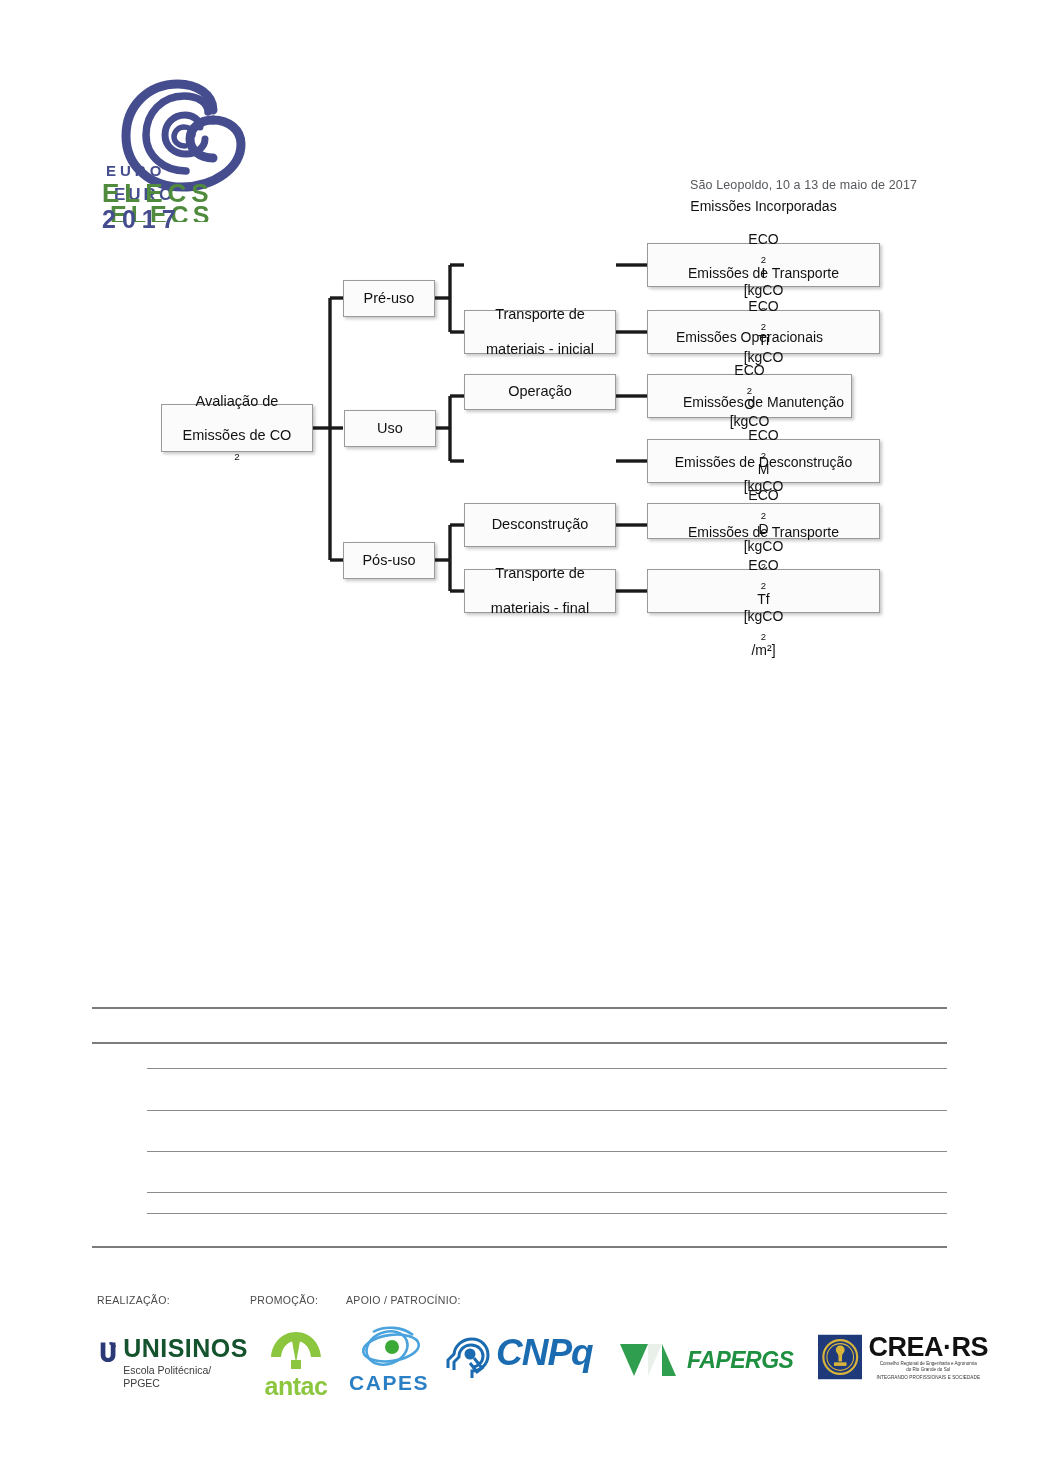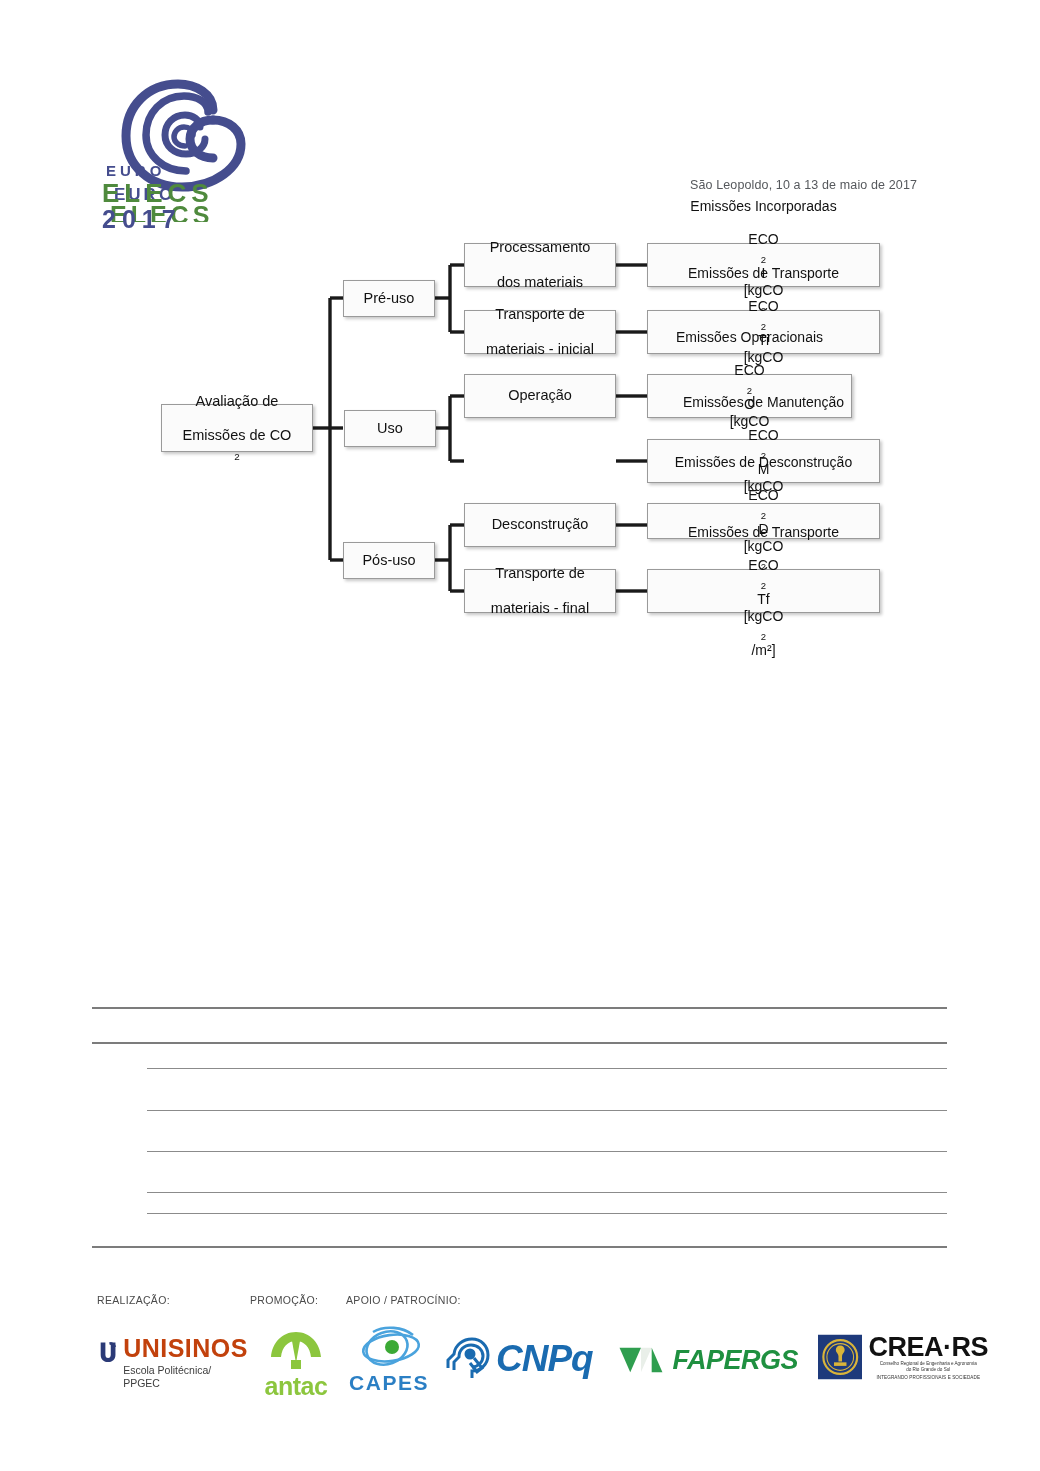--- a/index.html
+++ b/index.html
@@ -45,40 +45,40 @@
   .rule{position:absolute;background:#7c7c7c;height:1.6px;}
   .rule.thin{height:1.2px;background:#8b8b8b;}
 
   
   .foot-label{
     position:absolute;font-size:10.5px;color:#4a4a4a;
     letter-spacing:.03em;white-space:nowrap;
   }
   .foot-logo{position:absolute;}
   .unisinos-word{
-    font-size:25px;font-weight:700;color:#c2410c;letter-spacing:.5px;
+    font-size:25px;font-weight:700;color:#14532d;letter-spacing:.5px;
     font-family:"Liberation Sans","DejaVu Sans",sans-serif;line-height:1;
   }
   .unisinos-sub{
     font-size:10.5px;color:#3d3d3d;line-height:1.22;margin-top:3px;
     white-space:pre-line;
   }
   .antac-word{
     font-size:25px;font-weight:700;color:#8cc63e;letter-spacing:-.5px;
     line-height:1;
   }
   .capes-word{
     font-size:21px;font-weight:700;color:#2b7fc4;letter-spacing:1.5px;line-height:1;
   }
   .cnpq-word{
     font-size:37px;font-weight:700;font-style:italic;color:#1a6bb0;
     letter-spacing:-1px;line-height:1;
   }
   .fapergs-word{
-    font-size:27px;font-weight:700;font-style:italic;color:#1f9040;
+    font-size:23px;font-weight:700;font-style:italic;color:#1f9040;
     letter-spacing:-.5px;line-height:1;
   }
   .crea-word{
     font-size:27px;font-weight:700;color:#111;letter-spacing:-.5px;line-height:1;
   }
   .crea-sub1{font-size:4.6px;color:#333;line-height:1.25;text-align:center;white-space:pre-line;}
   .crea-sub2{font-size:4.6px;color:#333;letter-spacing:.02em;text-align:center;margin-top:2px;}
 </style>
 </head>
 <body>
@@ -159,29 +159,25 @@
   <div class="node" style="left:343px;top:280px;width:92px;height:37px;">
     <span>Pré-uso</span>
   </div>
   <div class="node" style="left:344px;top:410px;width:92px;height:37px;">
     <span>Uso</span>
   </div>
   <div class="node" style="left:343px;top:542px;width:92px;height:37px;">
     <span>Pós-uso</span>
   </div>
 
-  <div class="node" style="left:464px;top:243px;width:152px;height:44px;">
-    <span><span>Processamento</span><br>
-    <span>dos materiais</span></span>
-  </div>
   <div class="node" style="left:464px;top:310px;width:152px;height:44px;">
     <span><span>Transporte de</span><br>
     <span>materiais - inicial</span></span>
   </div>
-  <div class="node" style="left:464px;top:374px;width:152px;height:44px;">
+  <div class="node" style="left:464px;top:374px;width:152px;height:36px;">
     <span>Operação</span>
   </div>
   <div class="node" style="left:464px;top:503px;width:152px;height:44px;">
     <span>Desconstrução</span>
   </div>
   <div class="node" style="left:464px;top:569px;width:152px;height:44px;">
     <span><span>Transporte de</span><br>
     <span>materiais - final</span></span>
   </div>
 
@@ -269,21 +265,21 @@
       <ellipse cx="40" cy="22" rx="28" ry="13" transform="rotate(-8 40 22)"></ellipse>
       <ellipse cx="36" cy="22" rx="21" ry="16" transform="rotate(-20 36 22)"></ellipse>
       <path d="M22 6 C34 -1 52 1 62 9"></path>
     </g>
     <circle cx="41" cy="21" r="7" fill="#3ba935"></circle>
   </svg>
   <div class="capes-word">CAPES</div>
 </div>
 
 <div class="foot-logo" style="left:444px;top:1334px;width:160px;">
-  <div style="display:flex;align-items:center;">
+  <div style="display:flex;align-items:flex-start;">
     <svg width="48" height="48" viewBox="0 0 48 48" aria-hidden="true">
       <g fill="none" stroke="#1a6bb0" stroke-width="3">
         <path d="M4 34 L4 26 L10 20 C11 11 19 5 28 5 C37 5 44 12 44 21
                  C44 30 37 37 28 37 L28 44"></path>
         <path d="M10 36 L10 28 L15 23 C15 16 20 11 27 11 C34 11 39 16 39 22
                  C39 28 34 33 28 33"></path>
         <circle cx="26" cy="20" r="4" fill="#1a6bb0"></circle>
         <path d="M30 24 L38 34 L33 38 L26 29"></path>
       </g>
     </svg>

